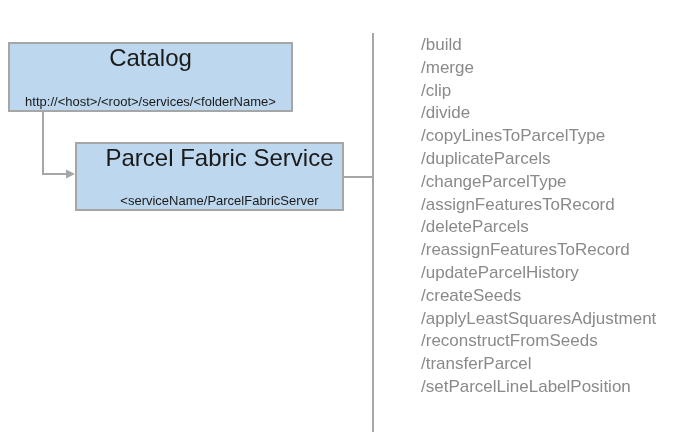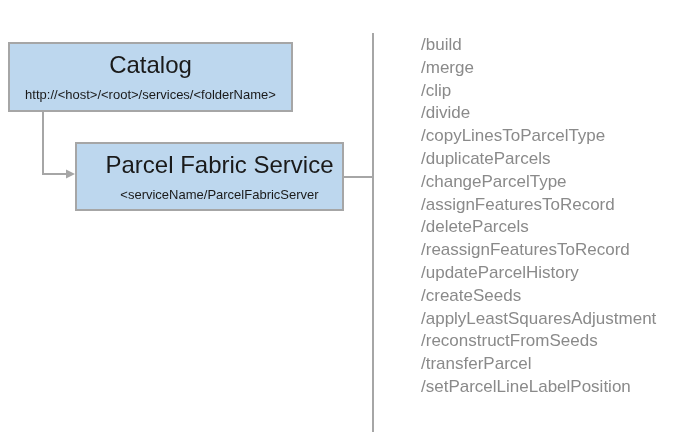--- a/index.html
+++ b/index.html
@@ -16,21 +16,21 @@
     overflow: hidden;
   }
   .node-box {
     position: absolute;
     box-sizing: border-box;
     background: var(--box-fill, #BDD7EE);
     border: 2px solid var(--box-border, #A6A6A6);
     display: flex;
     flex-direction: column;
     align-items: center;
-    justify-content: center;
+    justify-content: space-between;
     text-align: center;
   }
   #catalog-box {
     left: 8px;
     top: 42px;
     width: 285px;
     height: 70px;
   }
   #service-box {
     left: 75px;

